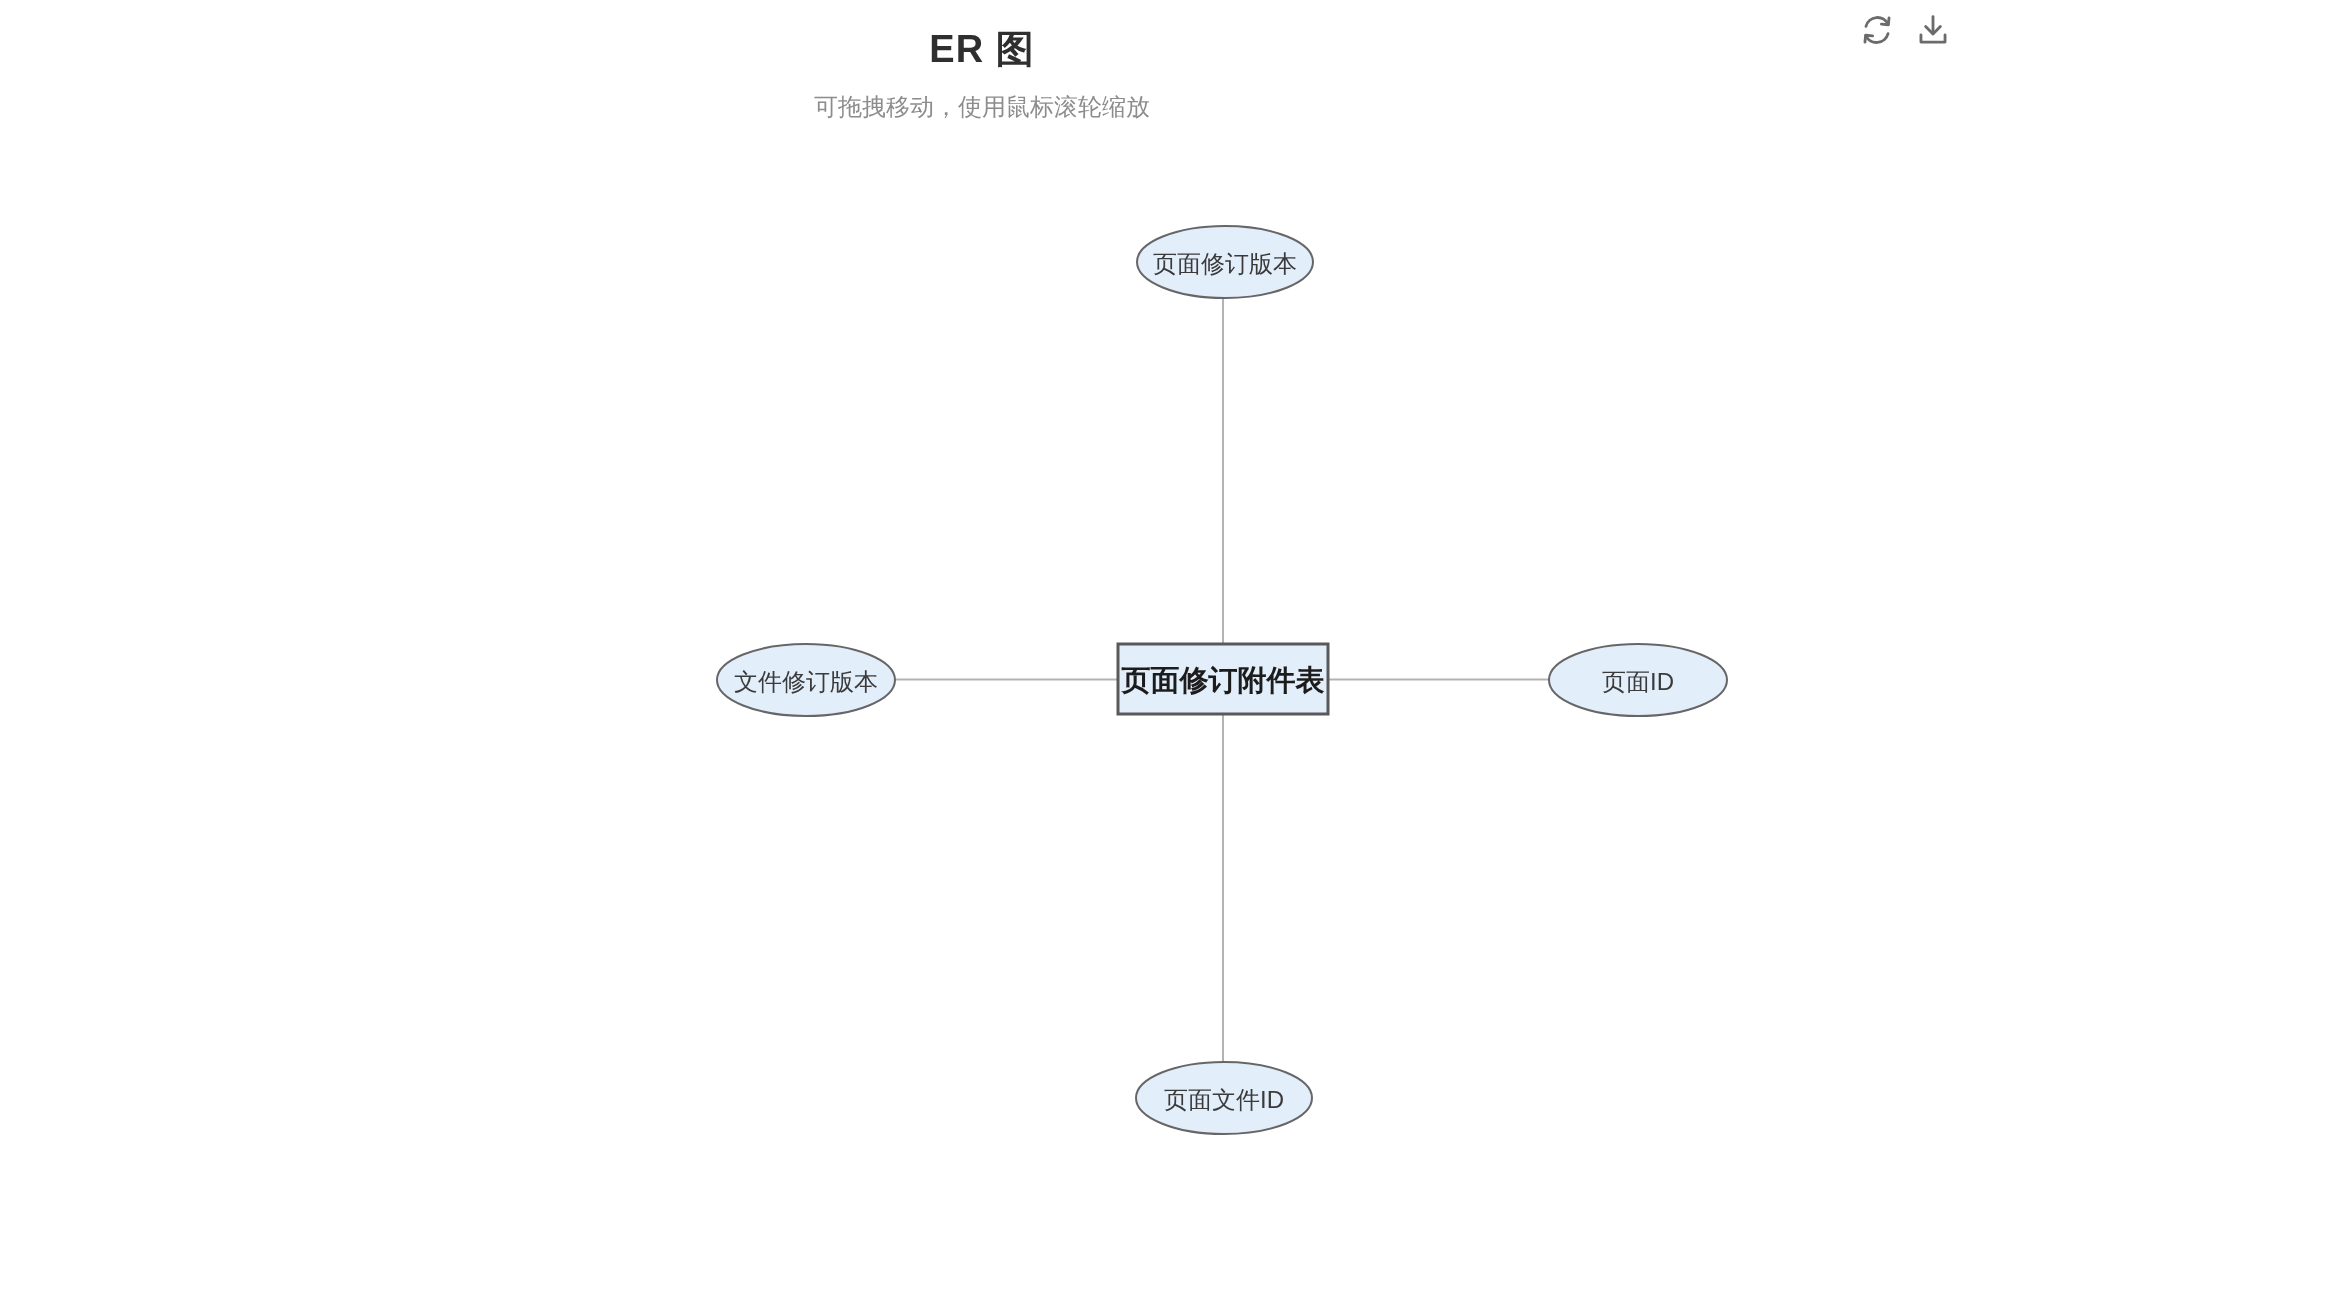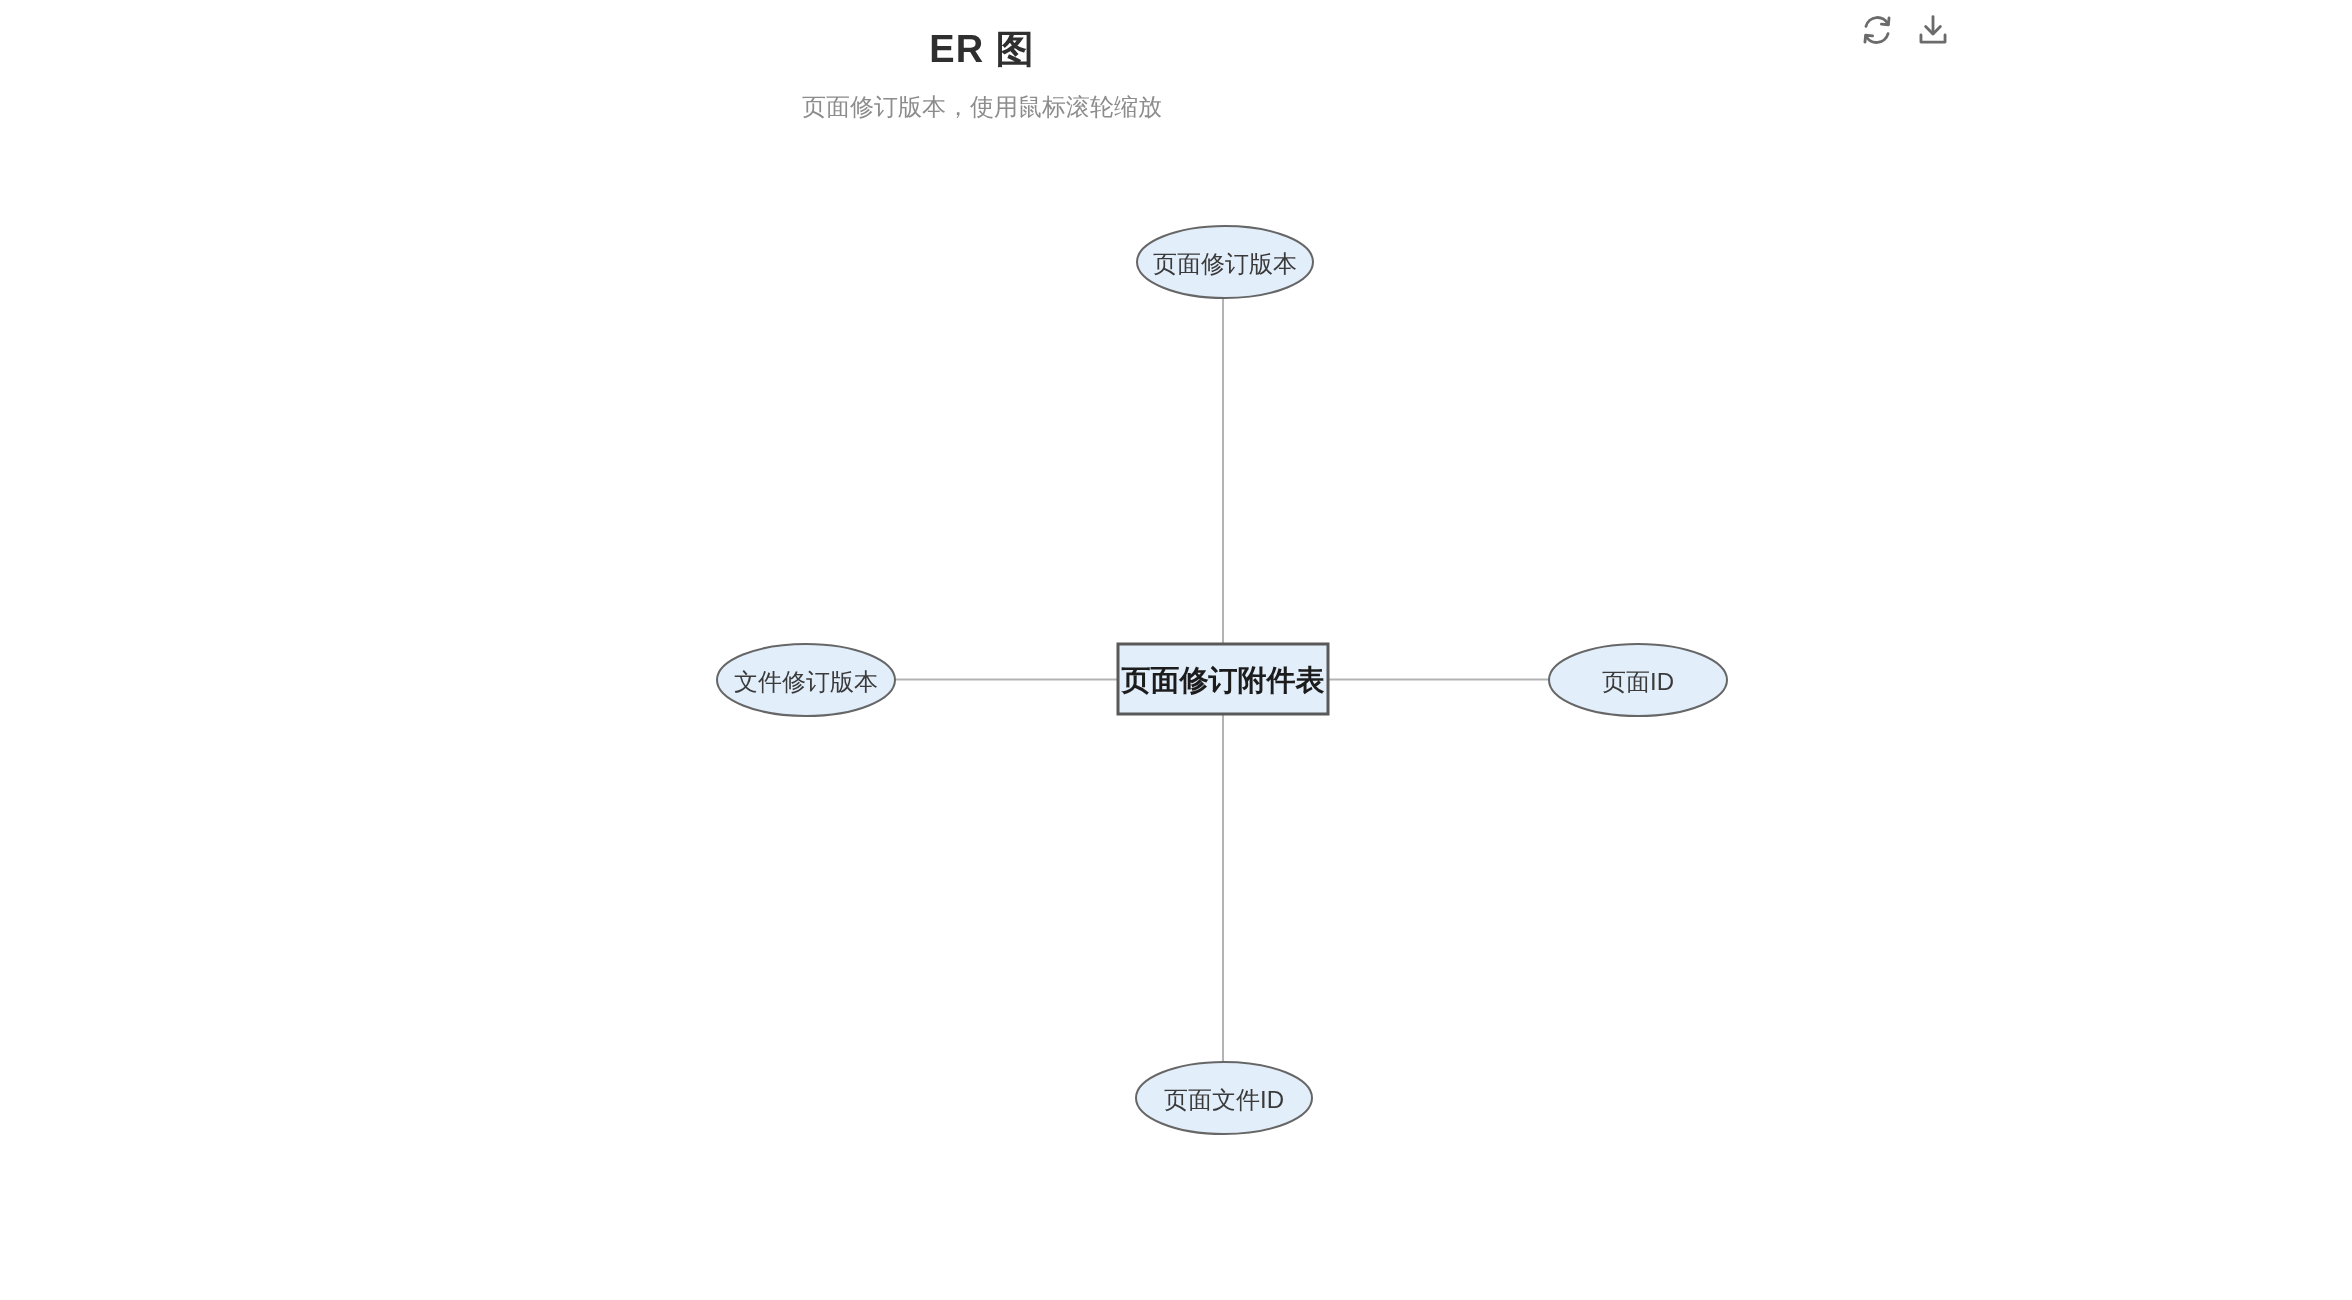--- a/index.html
+++ b/index.html
@@ -87,21 +87,21 @@
     dominant-baseline: central;
   }
 </style>
 </head>
 <body>
 
 <div class="page">
 
   <div class="header">
     <div class="title">ER 图</div>
-    <div class="subtitle">页面修订版本，使用鼠标滚轮缩放</div>
+    <div class="subtitle">可拖拽移动，使用鼠标滚轮缩放</div>
   </div>
 
   <div class="toolbar">
     <button class="icon-btn">
       <span>
         <svg viewBox="0 0 24 24" fill="none" stroke="#6b6b6b" stroke-width="2" stroke-linecap="round" stroke-linejoin="round">
           <path d="M4.2 9.4 A 8.4 8.4 0 0 1 19.9 8.0"></path>
           <path d="M20.5 3.4 L20.0 8.3 L15.1 7.8"></path>
           <path d="M19.8 14.6 A 8.4 8.4 0 0 1 4.1 16.0"></path>
           <path d="M3.5 20.6 L4.0 15.7 L8.9 16.2"></path>

